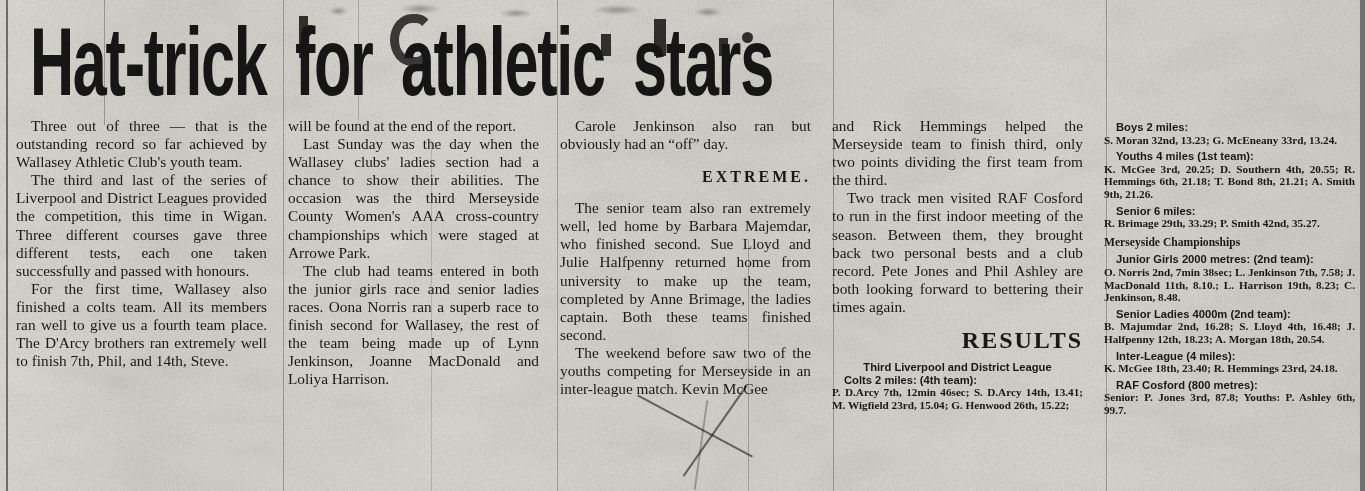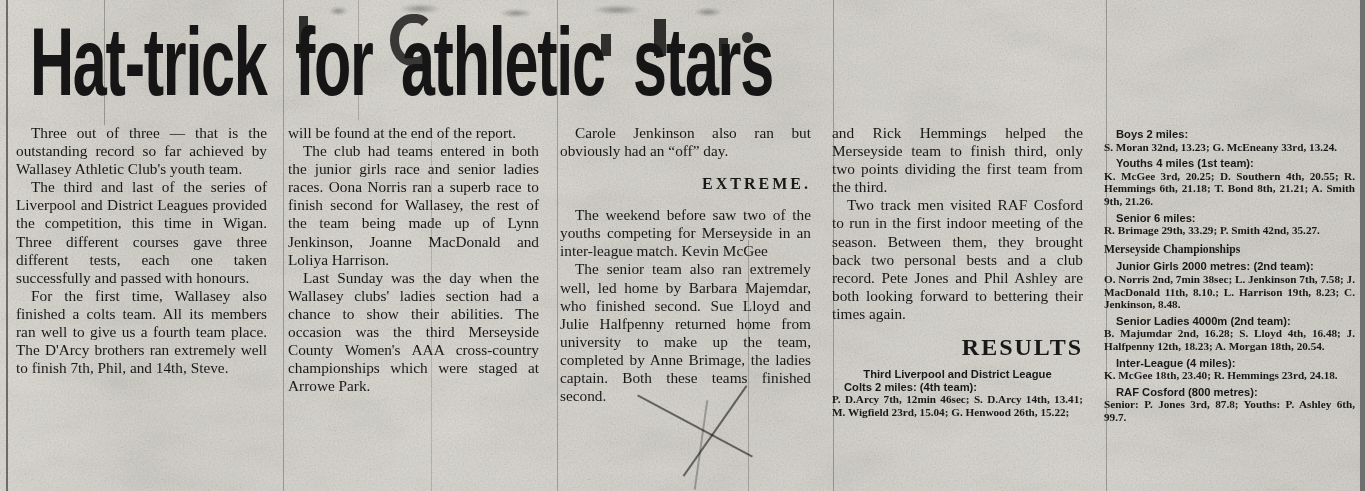--- a/index.html
+++ b/index.html
@@ -10,21 +10,21 @@
   }
   
   .headline{
     position:absolute;left:30px;top:6px;margin:0;white-space:nowrap;
     font-family:"Liberation Sans",sans-serif;font-weight:700;font-size:97px;
     letter-spacing:-2px;word-spacing:20px;color:#161616;
     transform:scaleX(.63);transform-origin:left top;filter:blur(.5px);
   }
   
   .columns{
-    position:absolute;left:16px;top:124px;width:1342px;height:365px;
+    position:absolute;left:16px;top:117px;width:1342px;height:365px;
     display:flex;gap:21px;
   }
   .col{width:251px;flex:none;filter:blur(.22px) contrast(1.04);}
   .bp{margin:0;font-size:15.3px;line-height:18.1px;text-align:justify;}
   .ind{text-indent:15px;}
   .crosshead{
     text-align:right;font-weight:700;letter-spacing:3px;
     font-size:16px;margin:15px 0 13px;filter:blur(.2px);
   }
   .crosshead.big{font-size:24px;letter-spacing:2px;margin:11px 0 7px;}
@@ -74,29 +74,29 @@
   <div class="columns">
 
     <section class="col">
       <p class="bp ind">Three out of three — that is the outstanding record so far achieved by Wallasey Athletic Club's youth team.</p>
       <p class="bp ind">The third and last of the series of Liverpool and District Leagues provided the competition, this time in Wigan. Three different courses gave three different tests, each one taken successfully and passed with honours.</p>
       <p class="bp ind">For the first time, Wallasey also finished a colts team. All its members ran well to give us a fourth team place. The D'Arcy brothers ran extremely well to finish 7th, Phil, and 14th, Steve.</p>
     </section>
 
     <section class="col">
       <p class="bp">will be found at the end of the report.</p>
+      <p class="bp ind">Last Sunday was the day when the Wallasey clubs' ladies section had a chance to show their abilities. The occasion was the third Merseyside County Women's AAA cross-country championships which were staged at Arrowe Park.</p>
       <p class="bp ind">The club had teams entered in both the junior girls race and senior ladies races. Oona Norris ran a superb race to finish second for Wallasey, the rest of the team being made up of Lynn Jenkinson, Joanne MacDonald and Loliya Harrison.</p>
-      <p class="bp ind">Last Sunday was the day when the Wallasey clubs' ladies section had a chance to show their abilities. The occasion was the third Merseyside County Women's AAA cross-country championships which were staged at Arrowe Park.</p>
     </section>
 
     <section class="col">
       <p class="bp ind">Carole Jenkinson also ran but obviously had an “off” day.</p>
       <h3 class="crosshead">EXTREME.</h3>
+      <p class="bp ind">The senior team also ran extremely well, led home by Barbara Majemdar, who finished second. Sue Lloyd and Julie Halfpenny returned home from university to make up the team, completed by Anne Brimage, the ladies captain. Both these teams finished second.</p>
       <p class="bp ind">The weekend before saw two of the youths competing for Merseyside in an inter-league match. Kevin McGee</p>
-      <p class="bp ind">The senior team also ran extremely well, led home by Barbara Majemdar, who finished second. Sue Lloyd and Julie Halfpenny returned home from university to make up the team, completed by Anne Brimage, the ladies captain. Both these teams finished second.</p>
     </section>
 
     <section class="col">
       <p class="bp">and Rick Hemmings helped the Merseyside team to finish third, only two points dividing the first team from the third.</p>
       <p class="bp ind">Two track men visited RAF Cosford to run in the first indoor meeting of the season. Between them, they brought back two personal bests and a club record. Pete Jones and Phil Ashley are both looking forward to bettering their times again.</p>
       <h3 class="crosshead big">RESULTS</h3>
       <div class="res">
         <div class="res-head flush">Third Liverpool and District League</div>
         <div class="res-head">Colts 2 miles: (4th team):</div>
         <div class="res-body">P. D.Arcy 7th, 12min 46sec; S. D.Arcy 14th, 13.41; M. Wigfield 23rd, 15.04; G. Henwood 26th, 15.22;</div>

